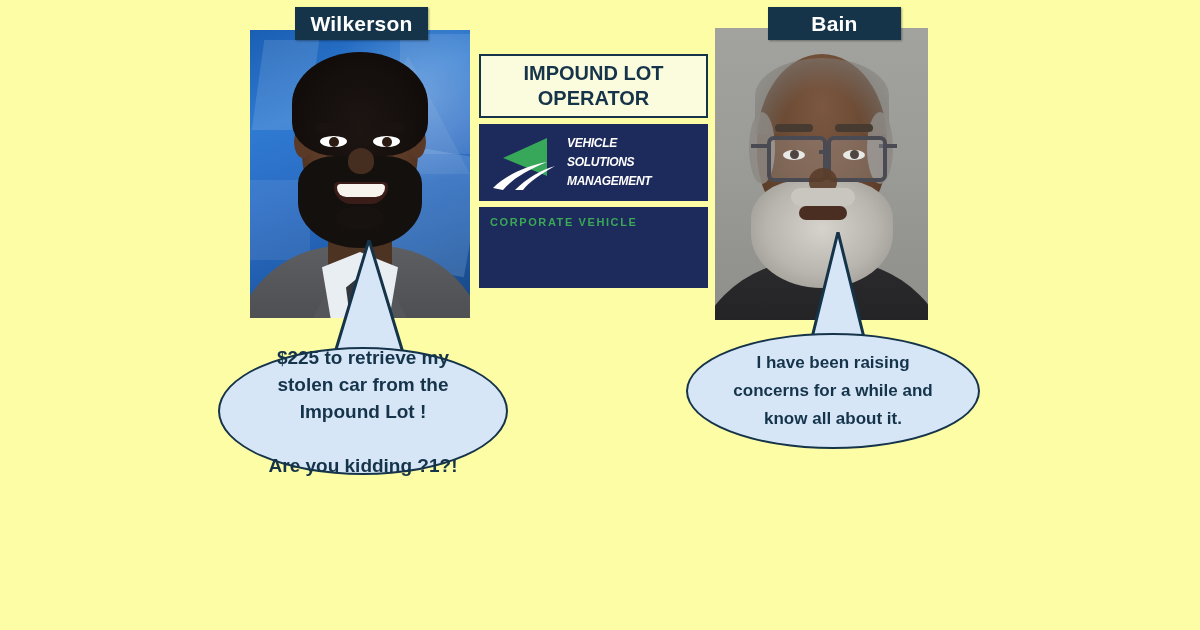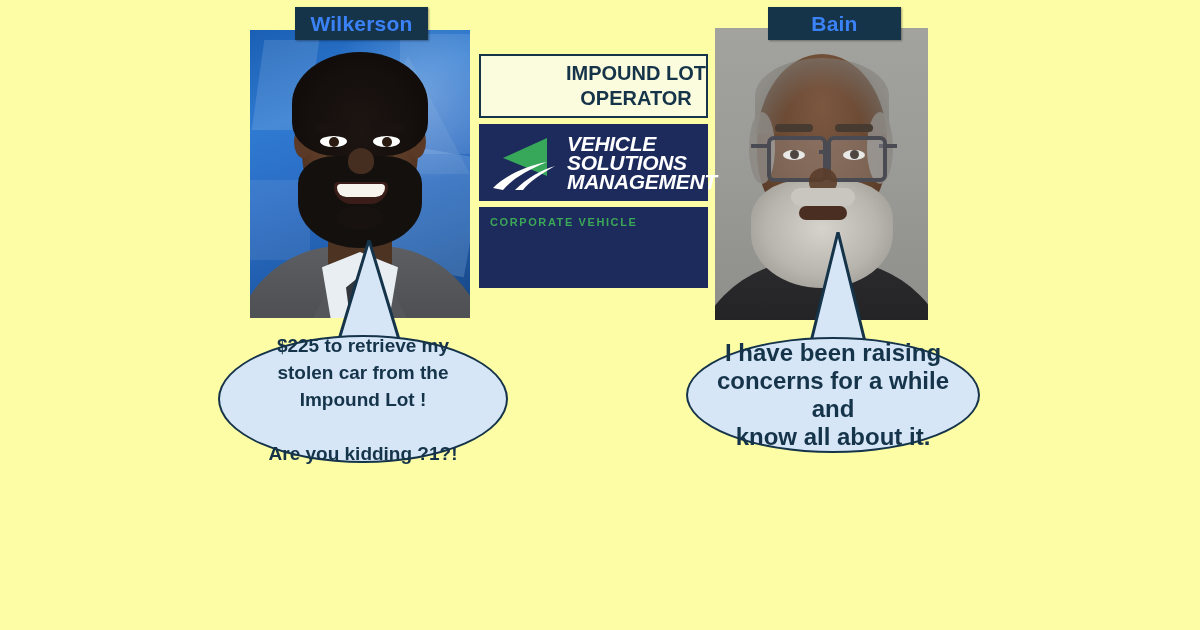--- a/index.html
+++ b/index.html
@@ -17,21 +17,21 @@
     position: relative;
     width: 1200px;
     height: 630px;
     background: #fdfda5;
   }
 
   
   .name-tag {
     position: absolute;
     background: #15344a;
-    color: #3b82f6;
+    color: #ffffff;
     font-weight: bold;
     font-size: 21px;
     letter-spacing: 0.2px;
     display: flex;
     align-items: center;
     justify-content: center;
     box-shadow: 1px 1px 2px rgba(0,0,0,0.35);
     z-index: 30;
   }
   #tag-wilkerson { left: 295px; top: 7px;  width: 133px; height: 33px; }
@@ -163,21 +163,21 @@
   #b-mustache { position:absolute; left:76px; top:160px; width:64px; height:18px; background:#c9c6c0; border-radius:10px; }
   #b-lips { position:absolute; left:84px; top:178px; width:48px; height:14px; background:#4a2e22; border-radius:10px; }
 
   
   #title-box {
     position: absolute;
     left: 479px; top: 54px; width: 229px; height: 64px;
     background: #fbfbdd;
     border: 2px solid #15344a;
     box-sizing: border-box;
-    display: flex; align-items: center; justify-content: flex-end;
+    display: flex; align-items: center; justify-content: center;
     text-align: center;
     color: #15344a;
     font-weight: bold;
     font-size: 20px;
     line-height: 25px;
     z-index: 20;
   }
   #logo-box {
     position: absolute;
     left: 479px; top: 124px; width: 229px; height: 77px;
@@ -189,21 +189,21 @@
   #logo-mark {
     position: relative;
     width: 82px; height: 62px;
     margin-left: 6px;
     flex: none;
   }
   #logo-text {
     color: #ffffff;
     font-weight: bold;
     font-style: italic;
-    font-size: 21px;
+    font-size: 12px;
     line-height: 19px;
     letter-spacing: -0.3px;
   }
   #address-box {
     position: absolute;
     left: 479px; top: 207px; width: 229px; height: 81px;
     background: #1d2a5c;
     box-sizing: border-box;
     padding: 9px 11px 0 11px;
     z-index: 20;
@@ -216,39 +216,39 @@
   }
   #address-lines {
     color: #ffffff;
     font-size: 14.5px;
     line-height: 20px;
     margin-top: 8px;
     white-space: pre-line;
   }
 
   
-  .bubble-wrap { position: absolute; z-index: 25; }
+  .bubble-wrap { position: absolute; z-index: 25; margin-top: 12px; }
   .bubble-ellipse {
     position: absolute;
     background: #d6e6f7;
     border: 2.2px solid #15344a;
     border-radius: 50%;
     box-sizing: border-box;
     display: flex;
     align-items: center;
     justify-content: center;
     text-align: center;
     color: #15344a;
     font-weight: bold;
   }
   .bubble-text { white-space: pre-line; padding: 0 22px; }
   .tail-box { position:absolute; z-index:24; }
 
   #bubble-left  { left: 218px; top: 335px; width: 290px; height: 128px; font-size: 19px; line-height: 27px; }
-  #bubble-right { left: 686px; top: 337px; width: 294px; height: 116px; font-size: 24px; line-height: 28px; }
+  #bubble-right { left: 686px; top: 321px; width: 294px; height: 116px; font-size: 17px; line-height: 28px; }
 
   #tail-left  { left: 310px; top: 240px; width: 118px; height: 120px; }
   #tail-right { left: 790px; top: 232px; width: 96px; height: 126px; }
 </style>
 </head>
 <body>
 
 <div id="canvas">
 
   <div id="photo-wilkerson" class="photo">

